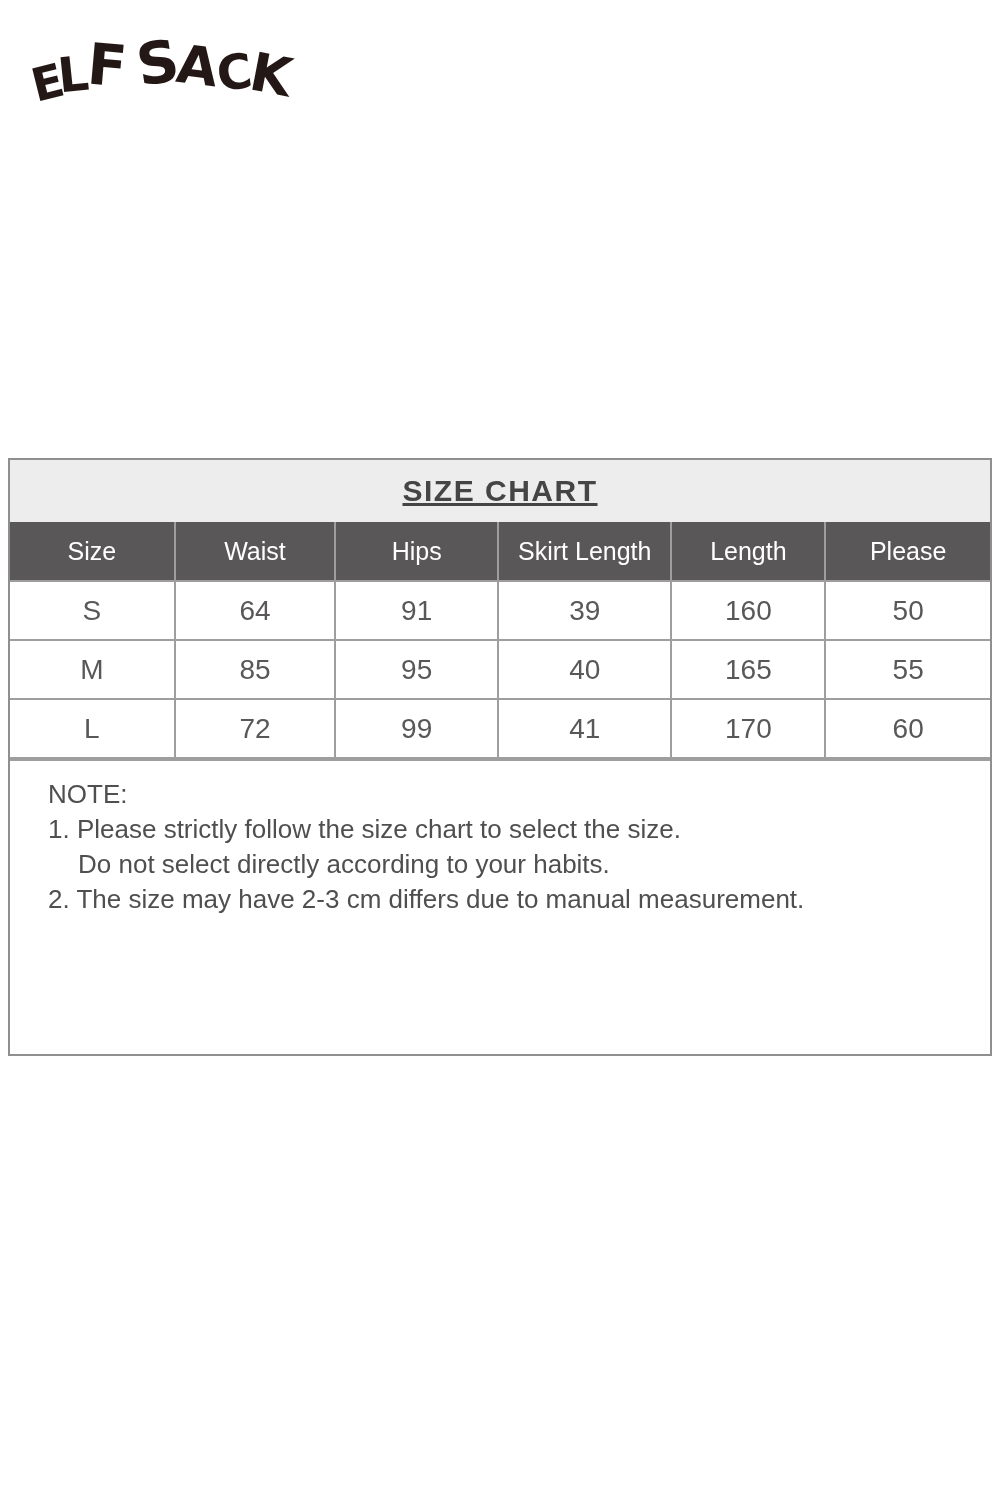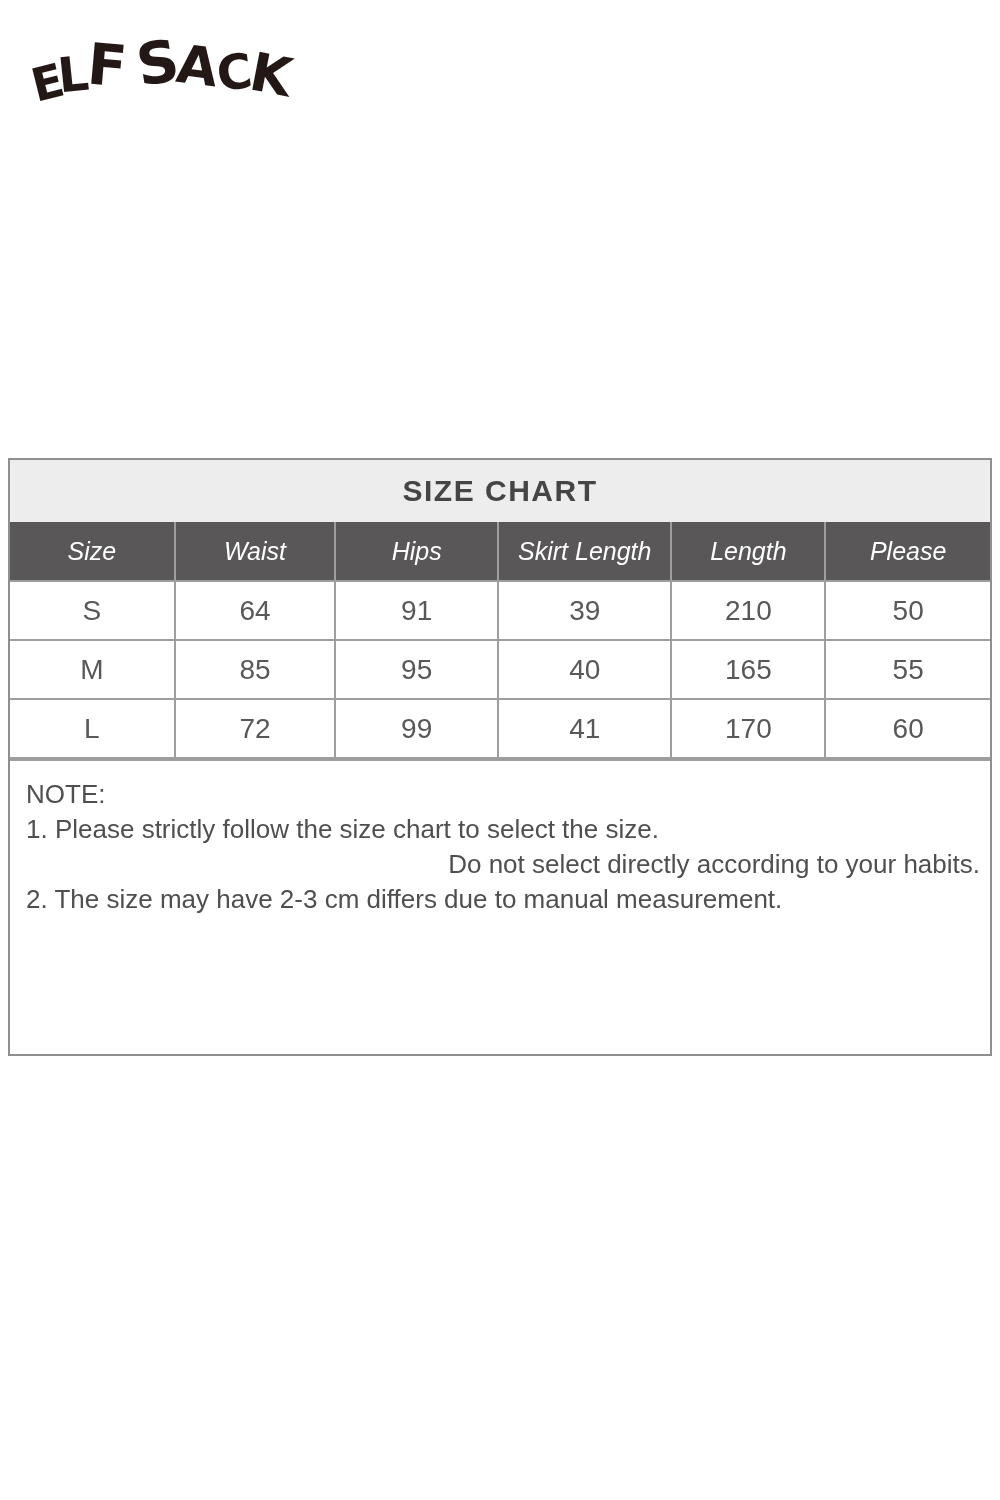--- a/index.html
+++ b/index.html
@@ -45,61 +45,61 @@
   .title-band {
     height: 62px;
     background: var(--title-band-bg, #ededed);
     display: flex;
     align-items: center;
     justify-content: center;
     font-size: 30px;
     font-weight: bold;
     letter-spacing: 1.5px;
     color: var(--title-text, #454545);
+    text-decoration: underline;
   }
   table.size-table {
     width: 100%;
     border-collapse: collapse;
     table-layout: fixed;
   }
   table.size-table th {
     background: var(--header-bg, #595757);
     color: var(--header-text, #ffffff);
     font-size: 25px;
     font-weight: normal;
     height: 56px;
     border-left: 2px solid var(--border, #9e9e9e);
     border-right: 2px solid var(--border, #9e9e9e);
     text-align: center;
-    font-style: italic;
   }
   table.size-table td {
     height: 55px;
     text-align: center;
     vertical-align: middle;
     font-size: 28px;
     color: var(--cell-text, #595757);
     border: 2px solid var(--border, #9e9e9e);
     background: #ffffff;
   }
   table.size-table tr > :first-child { border-left: none; }
   table.size-table tr > :last-child  { border-right: none; }
 
   
   .notes {
     box-sizing: border-box;
     height: 295px;
     border-top: 2px solid var(--border, #9e9e9e);
-    padding: 16px 10px 0 16px;
+    padding: 16px 10px 0 38px;
     color: var(--note-text, #4f4f4f);
     font-size: 26px;
     line-height: 35px;
   }
   .note-line { white-space: nowrap; }
-  .note-line.indent { padding-left: 30px; text-align: right; }
+  .note-line.indent { padding-left: 30px; }
 
   
   .next-box-sliver {
     position: absolute;
     left: 8px;
     top: 1040px;
     width: 984px;
     height: 9px;
     box-sizing: border-box;
     border-left: 2px solid var(--outer-border, #8f8f8f);
@@ -137,21 +137,21 @@
           <th>Length</th>
           <th>Please</th>
         </tr>
       </thead>
       <tbody>
         <tr>
           <td>S</td>
           <td>64</td>
           <td>91</td>
           <td>39</td>
-          <td>210</td>
+          <td>160</td>
           <td>50</td>
         </tr>
         <tr>
           <td>M</td>
           <td>85</td>
           <td>95</td>
           <td>40</td>
           <td>165</td>
           <td>55</td>
         </tr>

